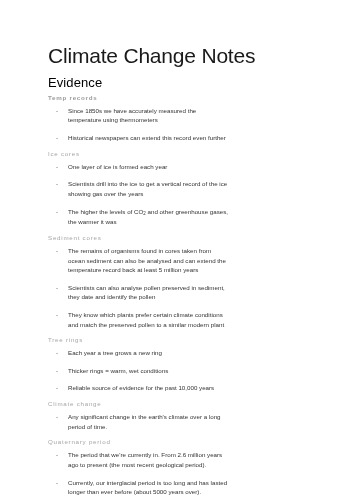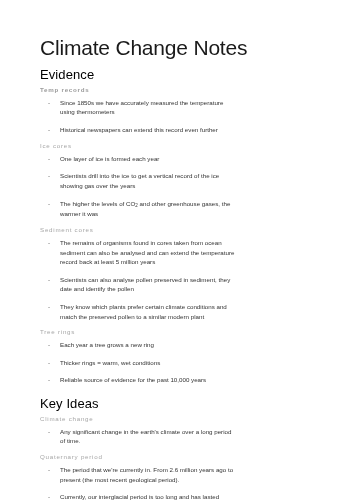--- a/index.html
+++ b/index.html
@@ -11,21 +11,21 @@
     font-family: "Liberation Sans", sans-serif;
     -webkit-font-smoothing: antialiased;
   }
   .page {
     position: relative;
     width: 283px;
     height: 500px;
     background: #ffffff;
     overflow: hidden;
     box-sizing: border-box;
-    padding: 0;
+    padding: 8px;
   }
   .doc-body {
     padding: 36px 46px 0 40px;
   }
   .doc-title {
     font-size: 21px;
     font-weight: 400;
     color: #1a1a1a;
     letter-spacing: -0.2px;
     line-height: 1.15;
@@ -164,21 +164,20 @@
           </li>
           <li>
             <span class="marker">-</span>
             <span>Reliable source of evidence for the past 10,000 years</span>
           </li>
         </ul>
       </div>
     </div>
 
     <div class="sec">
-      <div class="h1 spaced">Key Ideas</div>
 
       <div class="grp">
         <div class="h2 sub-light">Climate change</div>
         <ul class="bullets">
           <li>
             <span class="marker">-</span>
             <span>Any significant change in the earth's climate over a long period of time.</span>
           </li>
         </ul>
       </div>

